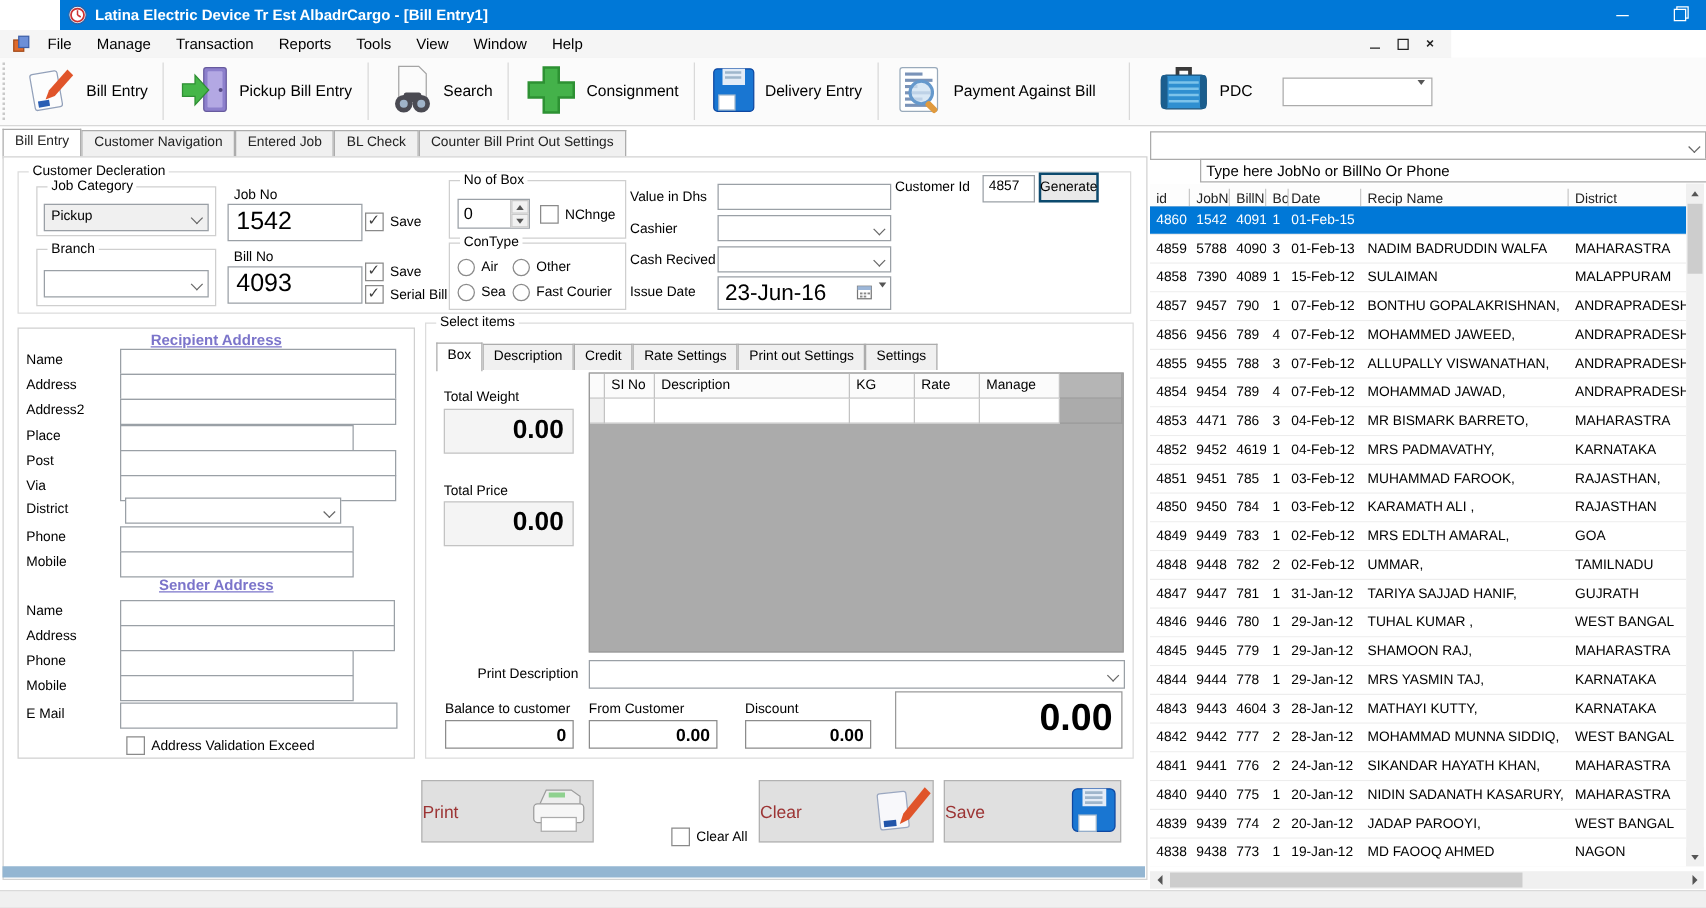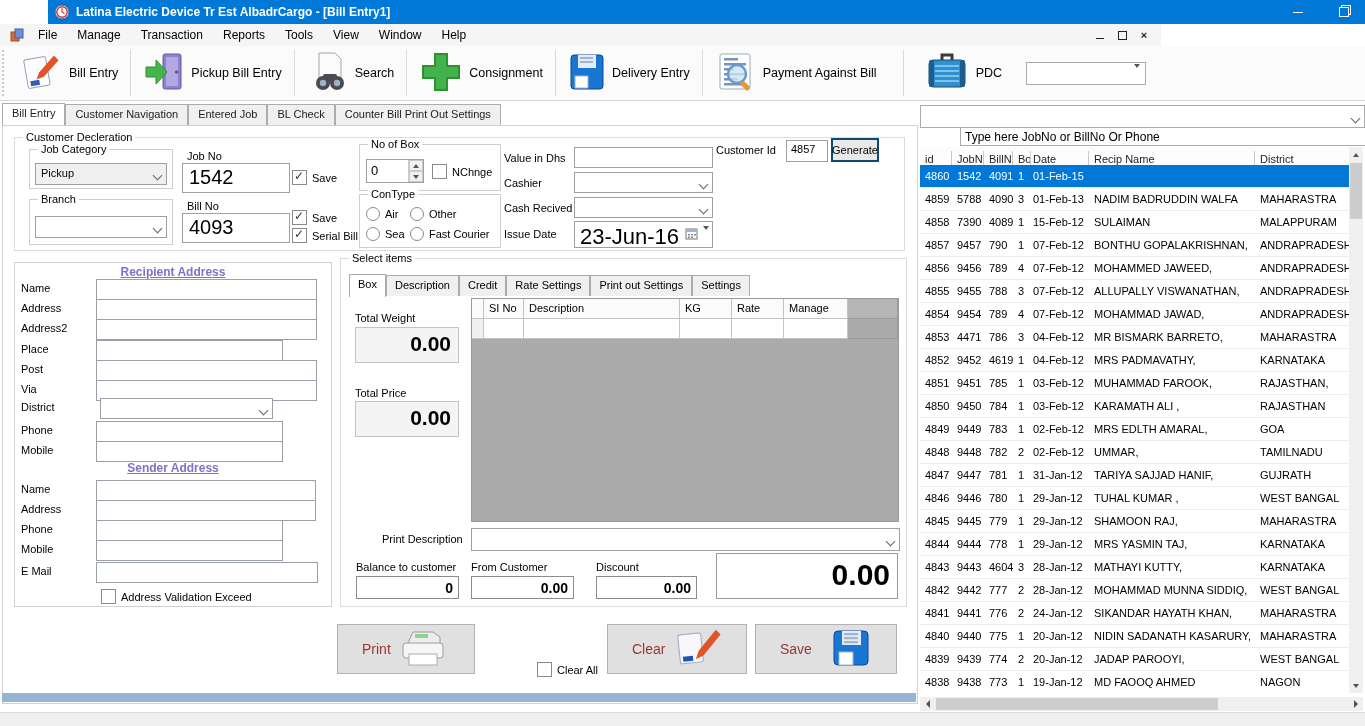--- a/index.html
+++ b/index.html
@@ -59,21 +59,21 @@
   .sitabs{position:absolute;left:8px;top:14px;display:flex;align-items:flex-end;}
   .sitab{padding:3px 8px;border:1px solid #acacac;border-bottom:none;background:#f0f0f0;height:14px;}
   .sitab.active{background:#fff;position:relative;top:1px;height:16px;}
   .disp{position:absolute;background:#f4f4f4;border:1px solid #c3c3c3;font-weight:bold;font-size:21px;text-align:right;padding:4px 7px 0 0;box-sizing:border-box;}
   .moneyinp{position:absolute;background:#fff;border:1px solid #8c8c8c;font-weight:bold;font-size:14px;text-align:right;padding:3px 5px 0 0;box-sizing:border-box;}
   .sigrid{position:absolute;left:130px;top:39px;width:428px;height:224px;border:1px solid #9a9a9a;background:#ababab;box-sizing:border-box;}
   .sigrid .hrow,.sigrid .drow{display:flex;height:20px;}
   .sigrid .hc,.sigrid .dc{border-right:1px solid #c3c3c3;border-bottom:1px solid #c3c3c3;background:#fbfbfb;box-sizing:border-box;padding:3px 0 0 5px;overflow:hidden;white-space:nowrap;}
   .sigrid .dc{background:#fff;}
   
-  .actbtn{position:absolute;height:50px;background:#e0e0e0;border:1px solid #b2b2b2;display:flex;align-items:center;justify-content:space-between;padding:0 24px;box-sizing:border-box;}
+  .actbtn{position:absolute;height:50px;background:#e0e0e0;border:1px solid #b2b2b2;display:flex;align-items:center;justify-content:space-between;padding:0 0;box-sizing:border-box;}
   .actbtn .alab{color:#9c3434;font-size:14px;}
   .hscroll-left{position:absolute;left:2px;top:693px;width:914px;height:9px;background:#94b6d2;}
   .statusbar{position:absolute;left:0;top:712px;width:1365px;height:14px;background:#f0f0f0;border-top:1px solid #dadada;}
   
   .rp-combo{position:absolute;left:920px;top:105px;width:443px;height:21px;border:1px solid #ababab;background:#fff;}
   .rp-search{position:absolute;left:920px;top:127px;width:443px;height:19px;border:1px solid #ababab;background:#fff;font-size:12px;padding:2px 0 0 4px;box-sizing:border-box;margin-left:40px;}
   .rgrid-head{position:absolute;left:920px;top:147px;width:429px;height:18px;display:flex;background:#fdfdfd;border-bottom:1px solid #cfcfcf;align-items:flex-end;}
   .rgrid-head .hc{border-right:1px solid #c9c9c9;box-sizing:border-box;padding:2px 0 0 5px;overflow:hidden;white-space:nowrap;color:#222;}
   .rrows{position:absolute;left:920px;top:165px;width:429px;height:528px;overflow:hidden;}
   .grow{display:flex;height:22px;border-bottom:1px solid #ededed;background:#fff;align-items:center;}
@@ -324,21 +324,21 @@
     </div>
 
     <span class="lbl" style="left:489px;top:64px">Cash Recived</span>
     <div class="combo" style="left:559px;top:59px;width:137px;height:19px">
       <span class="val"></span>
       <span class="chevbox"><span class="chev"></span></span>
     </div>
 
     <span class="lbl" style="left:489px;top:90px">Issue Date</span>
     <div class="inp" style="left:559px;top:83px;width:137px;height:25px">
-      <span style="position:absolute;left:5px;top:2px;font-size:22px">23-Jun-16</span>
+      <span style="position:absolute;left:5px;top:2px;font-size:18px">23-Jun-16</span>
       <span style="position:absolute;right:14px;top:5px"><svg width="13" height="13" viewBox="0 0 13 13">
             <rect x="1" y="2" width="11" height="10" fill="#fff" stroke="#777"></rect>
             <rect x="1" y="2" width="11" height="3" fill="#9cb6d8"></rect>
             <g fill="#888">
               <rect x="3" y="7" width="2" height="1.5"></rect>
               <rect x="6" y="7" width="2" height="1.5"></rect>
               <rect x="9" y="7" width="2" height="1.5"></rect>
               <rect x="3" y="9.5" width="2" height="1.5"></rect>
               <rect x="6" y="9.5" width="2" height="1.5"></rect>
             </g>

